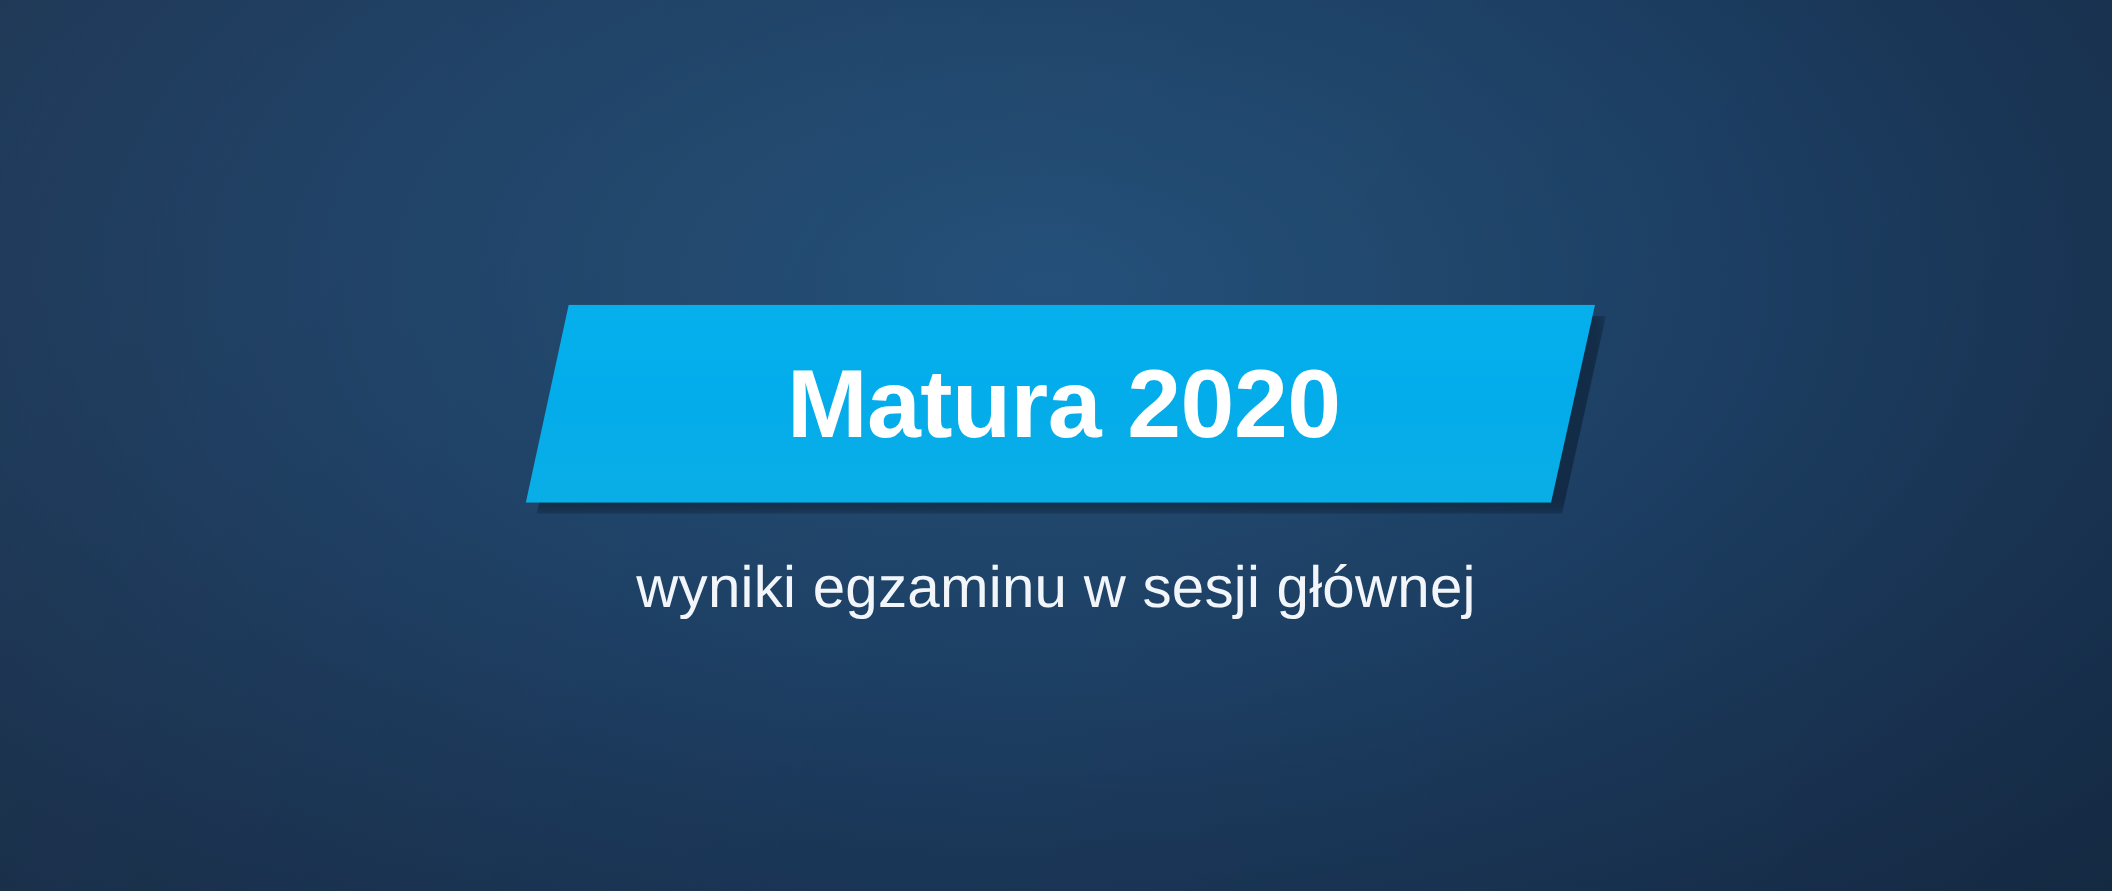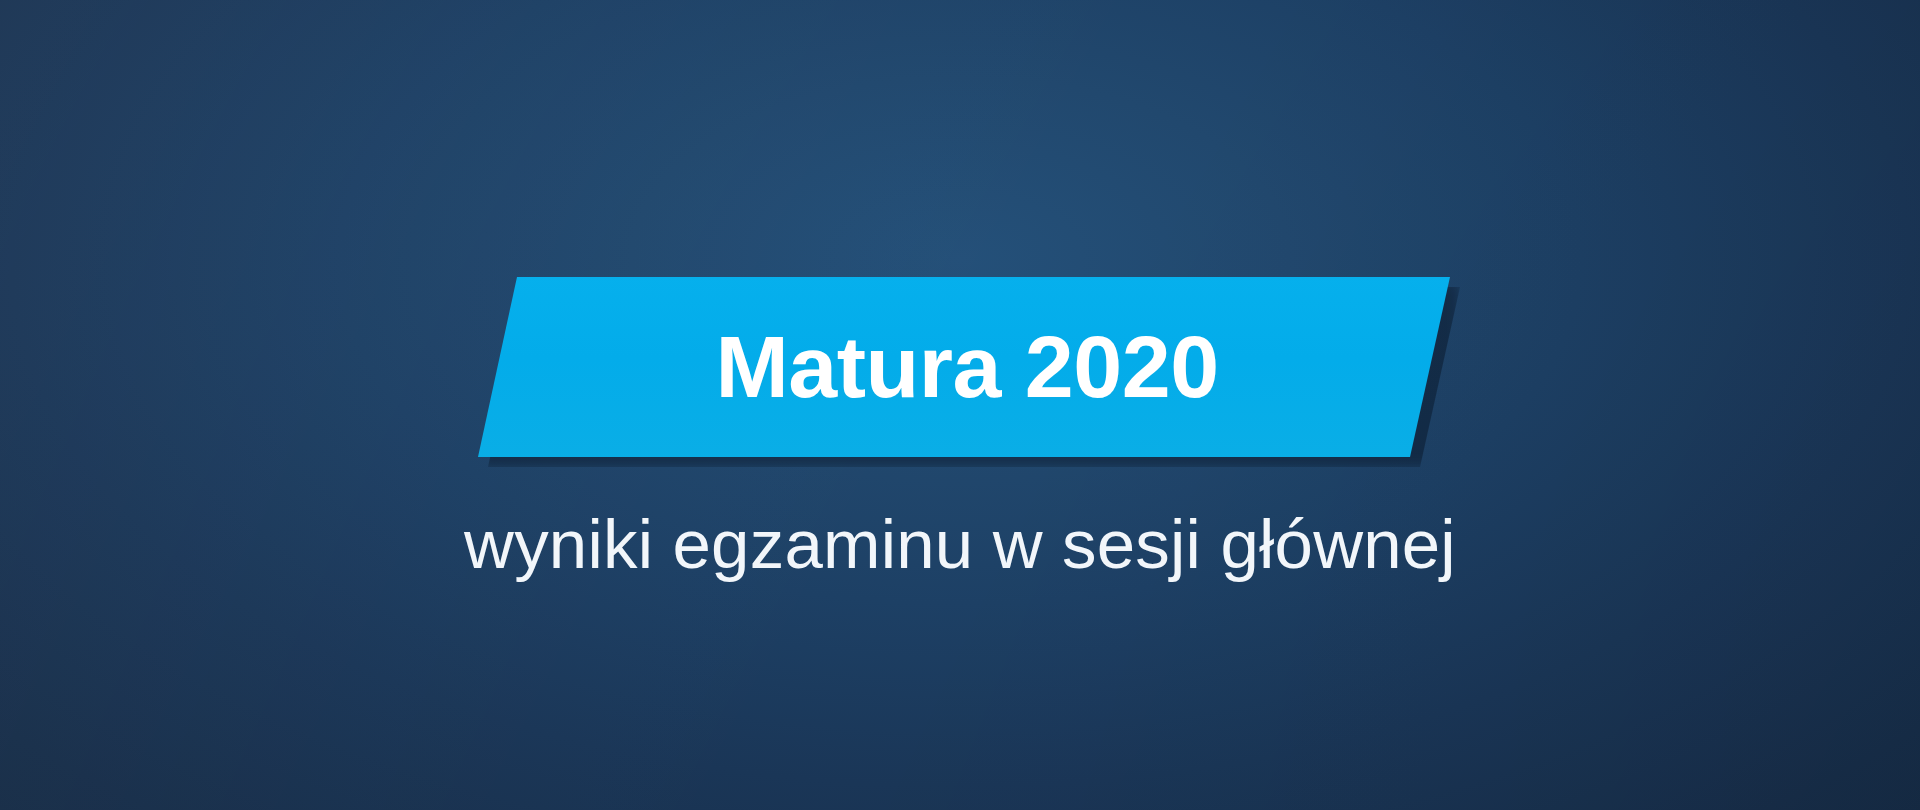--- a/index.html
+++ b/index.html
@@ -111,21 +111,21 @@
 
   
   #subtitle {
     position: absolute;
     left: 0;
     top: 505px;
     width: 1920px;
     text-align: center;
     color: #f2f6fa;
     font-family: "Liberation Sans", sans-serif;
-    font-size: 69px;
+    font-size: 53px;
     font-weight: 400;
     letter-spacing: 0.2px;
     line-height: 1.15;
     white-space: nowrap;
   }
 </style>
 </head>
 <body>
 
 <div id="slide">

